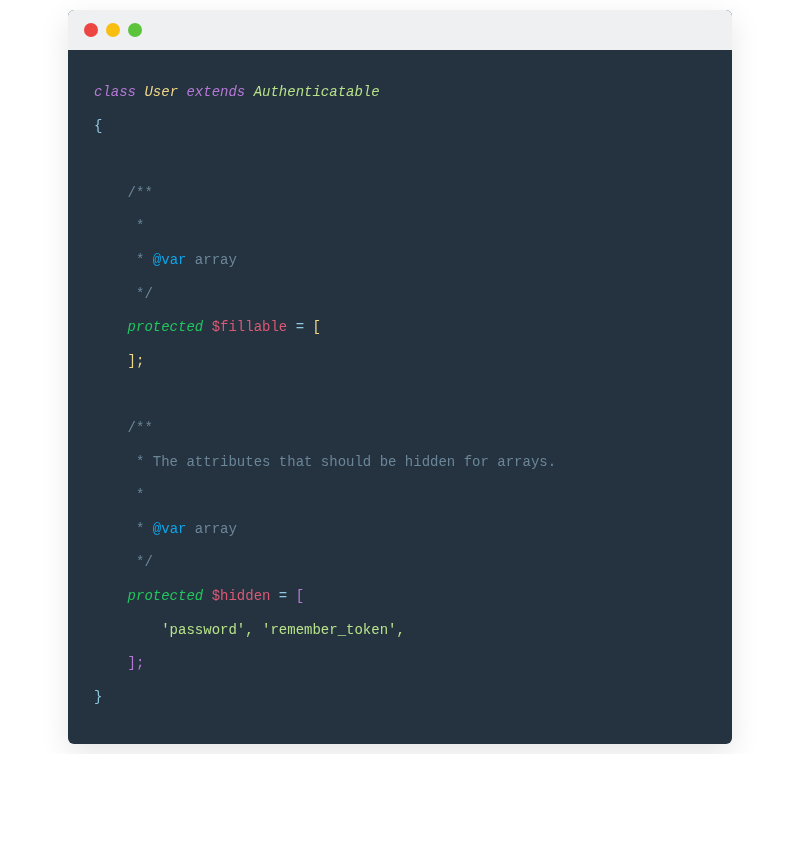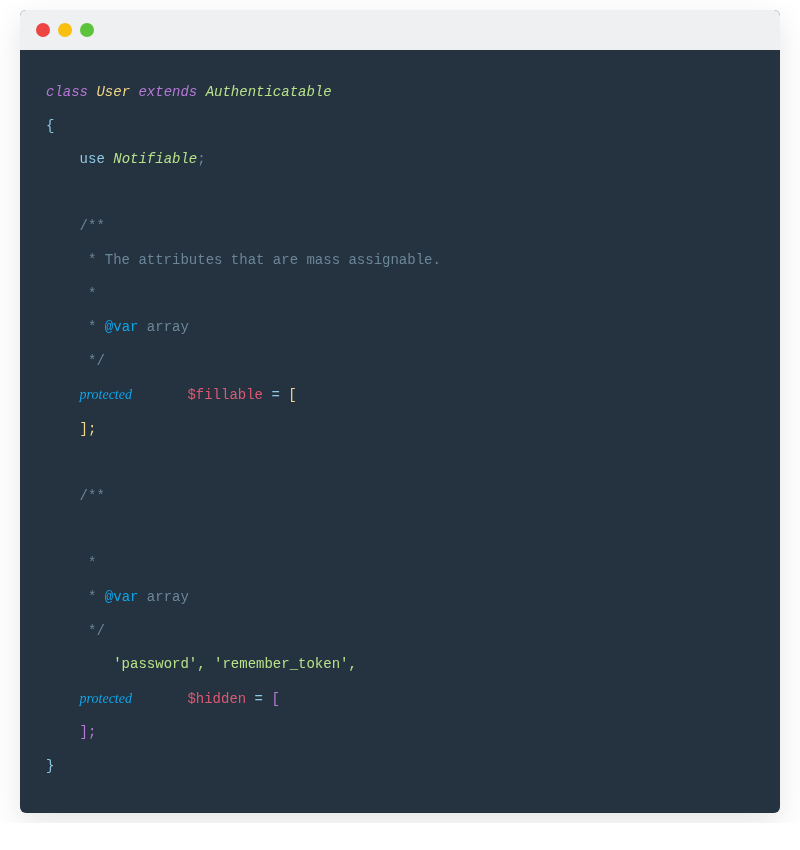--- a/index.html
+++ b/index.html
@@ -4,21 +4,21 @@
 <style>
   * { margin: 0; padding: 0; box-sizing: border-box; }
   body {
     background: #ffffff;
     font-family: "SFMono-Regular", Consolas, "Liberation Mono", Menlo, monospace;
     display: flex;
     justify-content: center;
     padding: 10px;
   }
   .window {
-    width: 760px;
+    width: 664px;
     background: #25323f;
     border-radius: 6px;
     overflow: hidden;
     box-shadow: 0 10px 30px rgba(0,0,0,0.1);
   }
   .titlebar {
     height: 40px;
     background: #eff0f2;
     display: flex;
     align-items: center;
@@ -45,66 +45,64 @@
   .kw-use     { color: #8fc8e2; }
   .ident-yellow { color: #f0d78a; font-style: italic; }
   .ident-green  { color: #b7e28a; font-style: italic; }
   .brace    { color: #8fc8e2; }
   .brace-y  { color: #f0d78a; }
   .brace-p  { color: #b678d7; }
   .semi     { color: #6b8699; }
   .comment  { color: #6b8699; }
   .docvar   { color: #0ea5e9; }
   .doctype  { color: #6b8699; }
-  .protected{ color: #0ea5e9; font-style: italic; font-family: Liberation Serif, serif; }
-  .variable { color: #dc5974; margin-left: 47px; }
+  .protected{ color: #22c55e; font-style: italic; }
+  .variable { color: #dc5974; }
   .equals   { color: #8fc8e2; }
   .string   { color: #b7e28a; }
   .plain    { color: #d5dee7; }
 </style>
 </head>
 <body>
 
 <div class="window">
   <div class="titlebar">
     <div class="tl-dot red"></div>
     <div class="tl-dot yellow"></div>
     <div class="tl-dot green"></div>
   </div>
   <div class="code">
 
     <div class="line"><span class="kw-class">class</span><span class="plain"> </span><span class="ident-yellow">User</span><span class="plain"> </span><span class="kw-extends">extends</span><span class="plain"> </span><span class="ident-green">Authenticatable</span></div>
 
     <div class="line"><span class="brace">{</span></div>
 
-    <div class="line"><span class="plain">    </span><span class="kw-use">use</span><span class="plain"> </span><span class="ident-green">Notifiable</span><span class="semi">;</span></div>
 
     <div class="line">&nbsp;</div>
 
     <div class="line"><span class="plain">    </span><span class="comment">/**</span></div>
-    <div class="line"><span class="plain">    </span><span class="comment"> * The attributes that are mass assignable.</span></div>
     <div class="line"><span class="plain">    </span><span class="comment"> *</span></div>
     <div class="line"><span class="plain">    </span><span class="comment"> *</span><span class="comment"> </span><span class="docvar">@var</span><span class="comment"> </span><span class="doctype">array</span></div>
     <div class="line"><span class="plain">    </span><span class="comment"> */</span></div>
 
     <div class="line"><span class="plain">    </span><span class="protected">protected</span><span class="plain"> </span><span class="variable">$fillable</span><span class="plain"> </span><span class="equals">=</span><span class="plain"> </span><span class="brace-y">[</span></div>
 
 
     <div class="line"><span class="plain">    </span><span class="brace-y">];</span></div>
 
     <div class="line">&nbsp;</div>
 
     <div class="line"><span class="plain">    </span><span class="comment">/**</span></div>
-    <div class="line"><span class="plain">    </span></div>
+    <div class="line"><span class="plain">    </span><span class="comment"> * The attributes that should be hidden for arrays.</span></div>
     <div class="line"><span class="plain">    </span><span class="comment"> *</span></div>
     <div class="line"><span class="plain">    </span><span class="comment"> *</span><span class="comment"> </span><span class="docvar">@var</span><span class="comment"> </span><span class="doctype">array</span></div>
     <div class="line"><span class="plain">    </span><span class="comment"> */</span></div>
 
+    <div class="line"><span class="plain">    </span><span class="protected">protected</span><span class="plain"> </span><span class="variable">$hidden</span><span class="plain"> </span><span class="equals">=</span><span class="plain"> </span><span class="brace-p">[</span></div>
+
     <div class="line"><span class="plain">        </span><span class="string">'password', 'remember_token',</span></div>
-
-    <div class="line"><span class="plain">    </span><span class="protected">protected</span><span class="plain"> </span><span class="variable">$hidden</span><span class="plain"> </span><span class="equals">=</span><span class="plain"> </span><span class="brace-p">[</span></div>
 
     <div class="line"><span class="plain">    </span><span class="brace-p">];</span></div>
 
     <div class="line"><span class="brace">}</span></div>
 
   </div>
 </div>
 
 </body></html>

